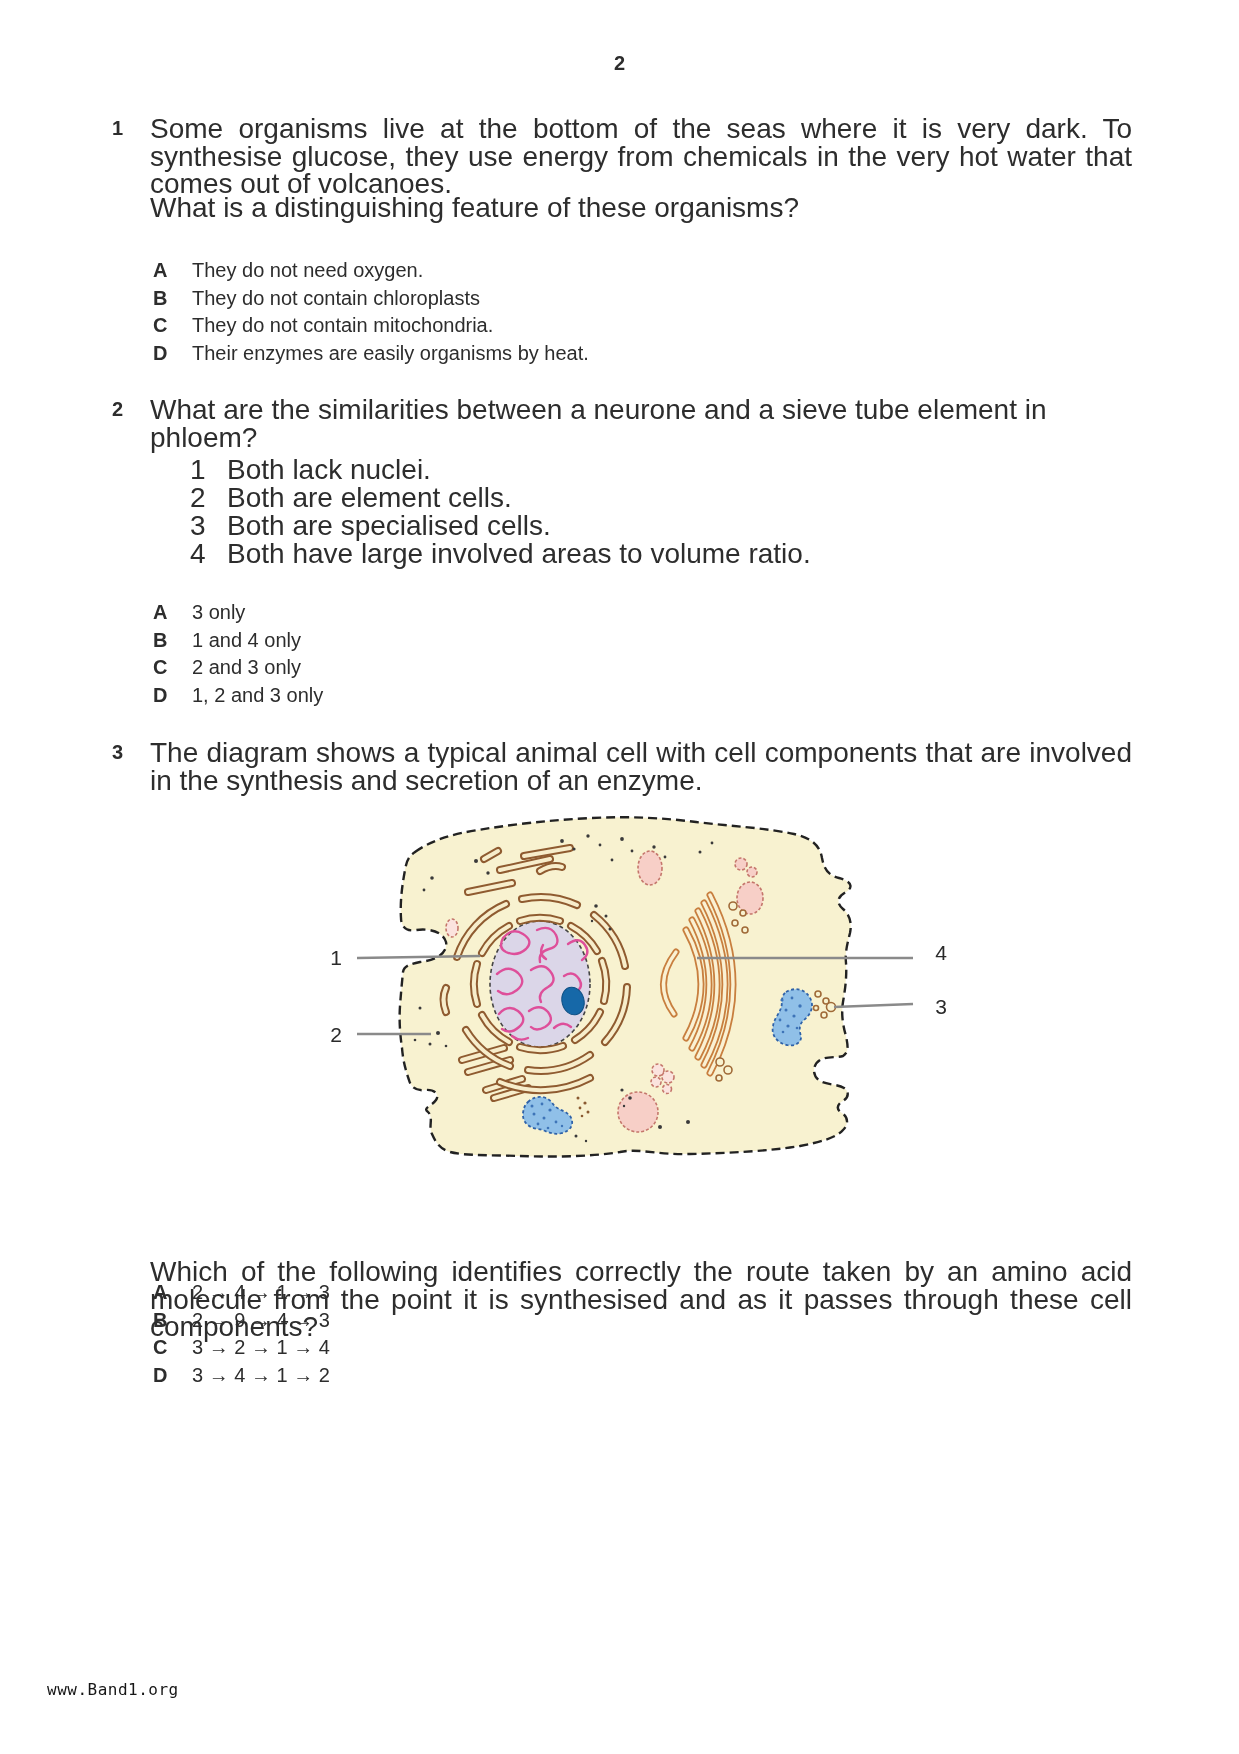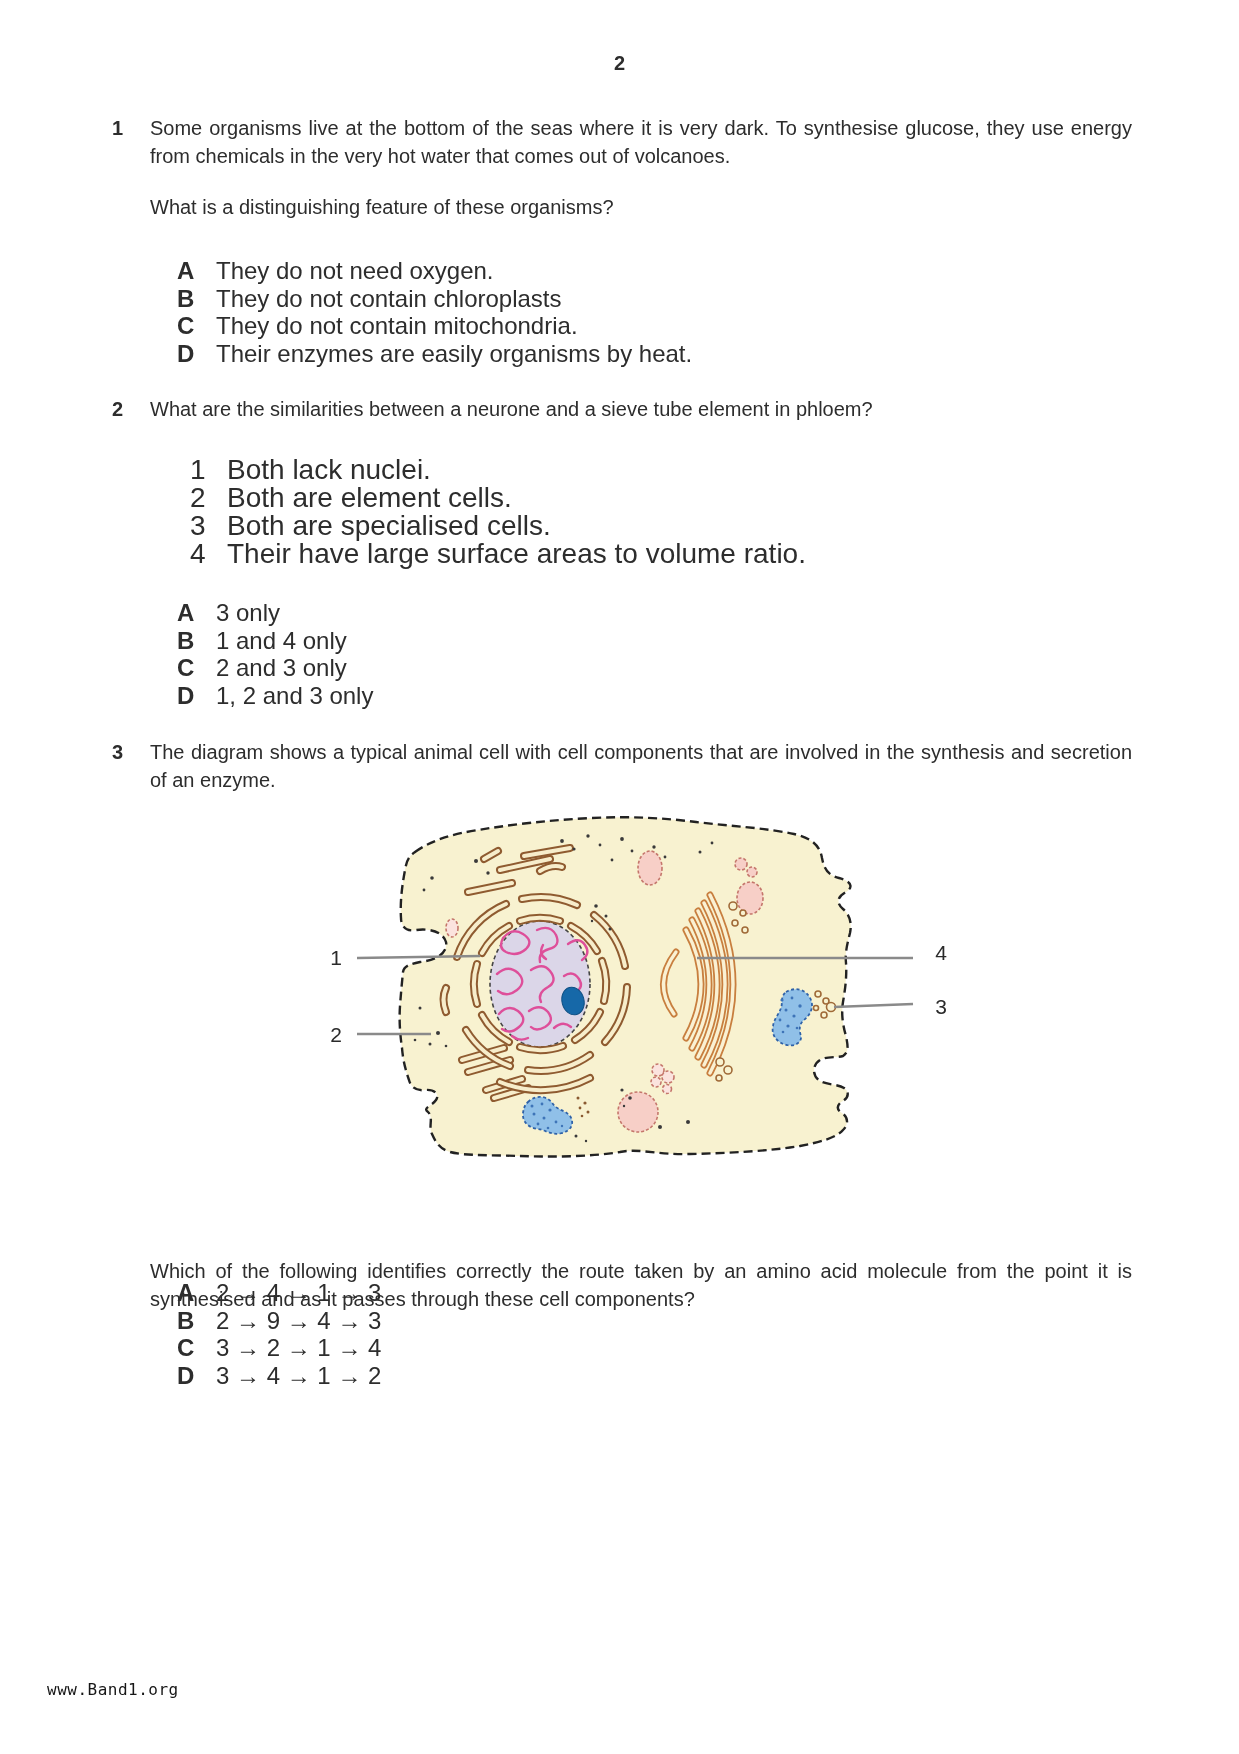--- a/index.html
+++ b/index.html
@@ -9,24 +9,24 @@
   }
   .page-num {
     position:absolute; top:52px; left:0; width:1239px; text-align:center;
     font-size:20px; font-weight:bold;
   }
   .qnum {
     position:absolute; left:112px; font-size:20px; font-weight:bold; line-height:27.5px;
   }
   .para {
     position:absolute; left:150px; width:982px; margin:0;
-    font-size:20px; line-height:27.5px;
+    font-size:28px; line-height:27.5px;
   }
   .just { text-align:justify; }
-  .opt { position:absolute; left:153px; font-size:24px; line-height:27px; white-space:nowrap;margin-left:24px; }
+  .opt { position:absolute; left:153px; font-size:20px; line-height:27px; white-space:nowrap; }
   .opt .letter { font-weight:bold; display:inline-block; width:39px; }
   .stmt { position:absolute; left:190px; font-size:28px; line-height:27px; white-space:nowrap; }
   .stmt .snum { display:inline-block; width:37px; }
   .diagram-wrap { position:absolute; left:300px; top:795px; width:670px; height:390px; }
   .footer {
     position:absolute; left:47px; top:1680px; font-family:"DejaVu Sans Mono", monospace;
     font-size:16px; color:#161616; letter-spacing:0.5px;
   }
   svg text.dlabel { font-family:"Liberation Sans", sans-serif; font-size:21px; fill:#2a2a2a; }
 </style>
@@ -58,21 +58,21 @@
 <div class="stmt" style="top:456px">
   <span class="snum">1</span><span>Both lack nuclei.</span>
 </div>
 <div class="stmt" style="top:484px">
   <span class="snum">2</span><span>Both are element cells.</span>
 </div>
 <div class="stmt" style="top:512px">
   <span class="snum">3</span><span>Both are specialised cells.</span>
 </div>
 <div class="stmt" style="top:540px">
-  <span class="snum">4</span><span>Their have large surface areas to volume ratio.</span>
+  <span class="snum">4</span><span>Both have large involved areas to volume ratio.</span>
 </div>
 
 <div class="opt" style="top:599px">
   <span class="letter">A</span><span>3 only</span>
 </div>
 <div class="opt" style="top:627px">
   <span class="letter">B</span><span>1 and 4 only</span>
 </div>
 <div class="opt" style="top:654px">
   <span class="letter">C</span><span>2 and 3 only</span>

